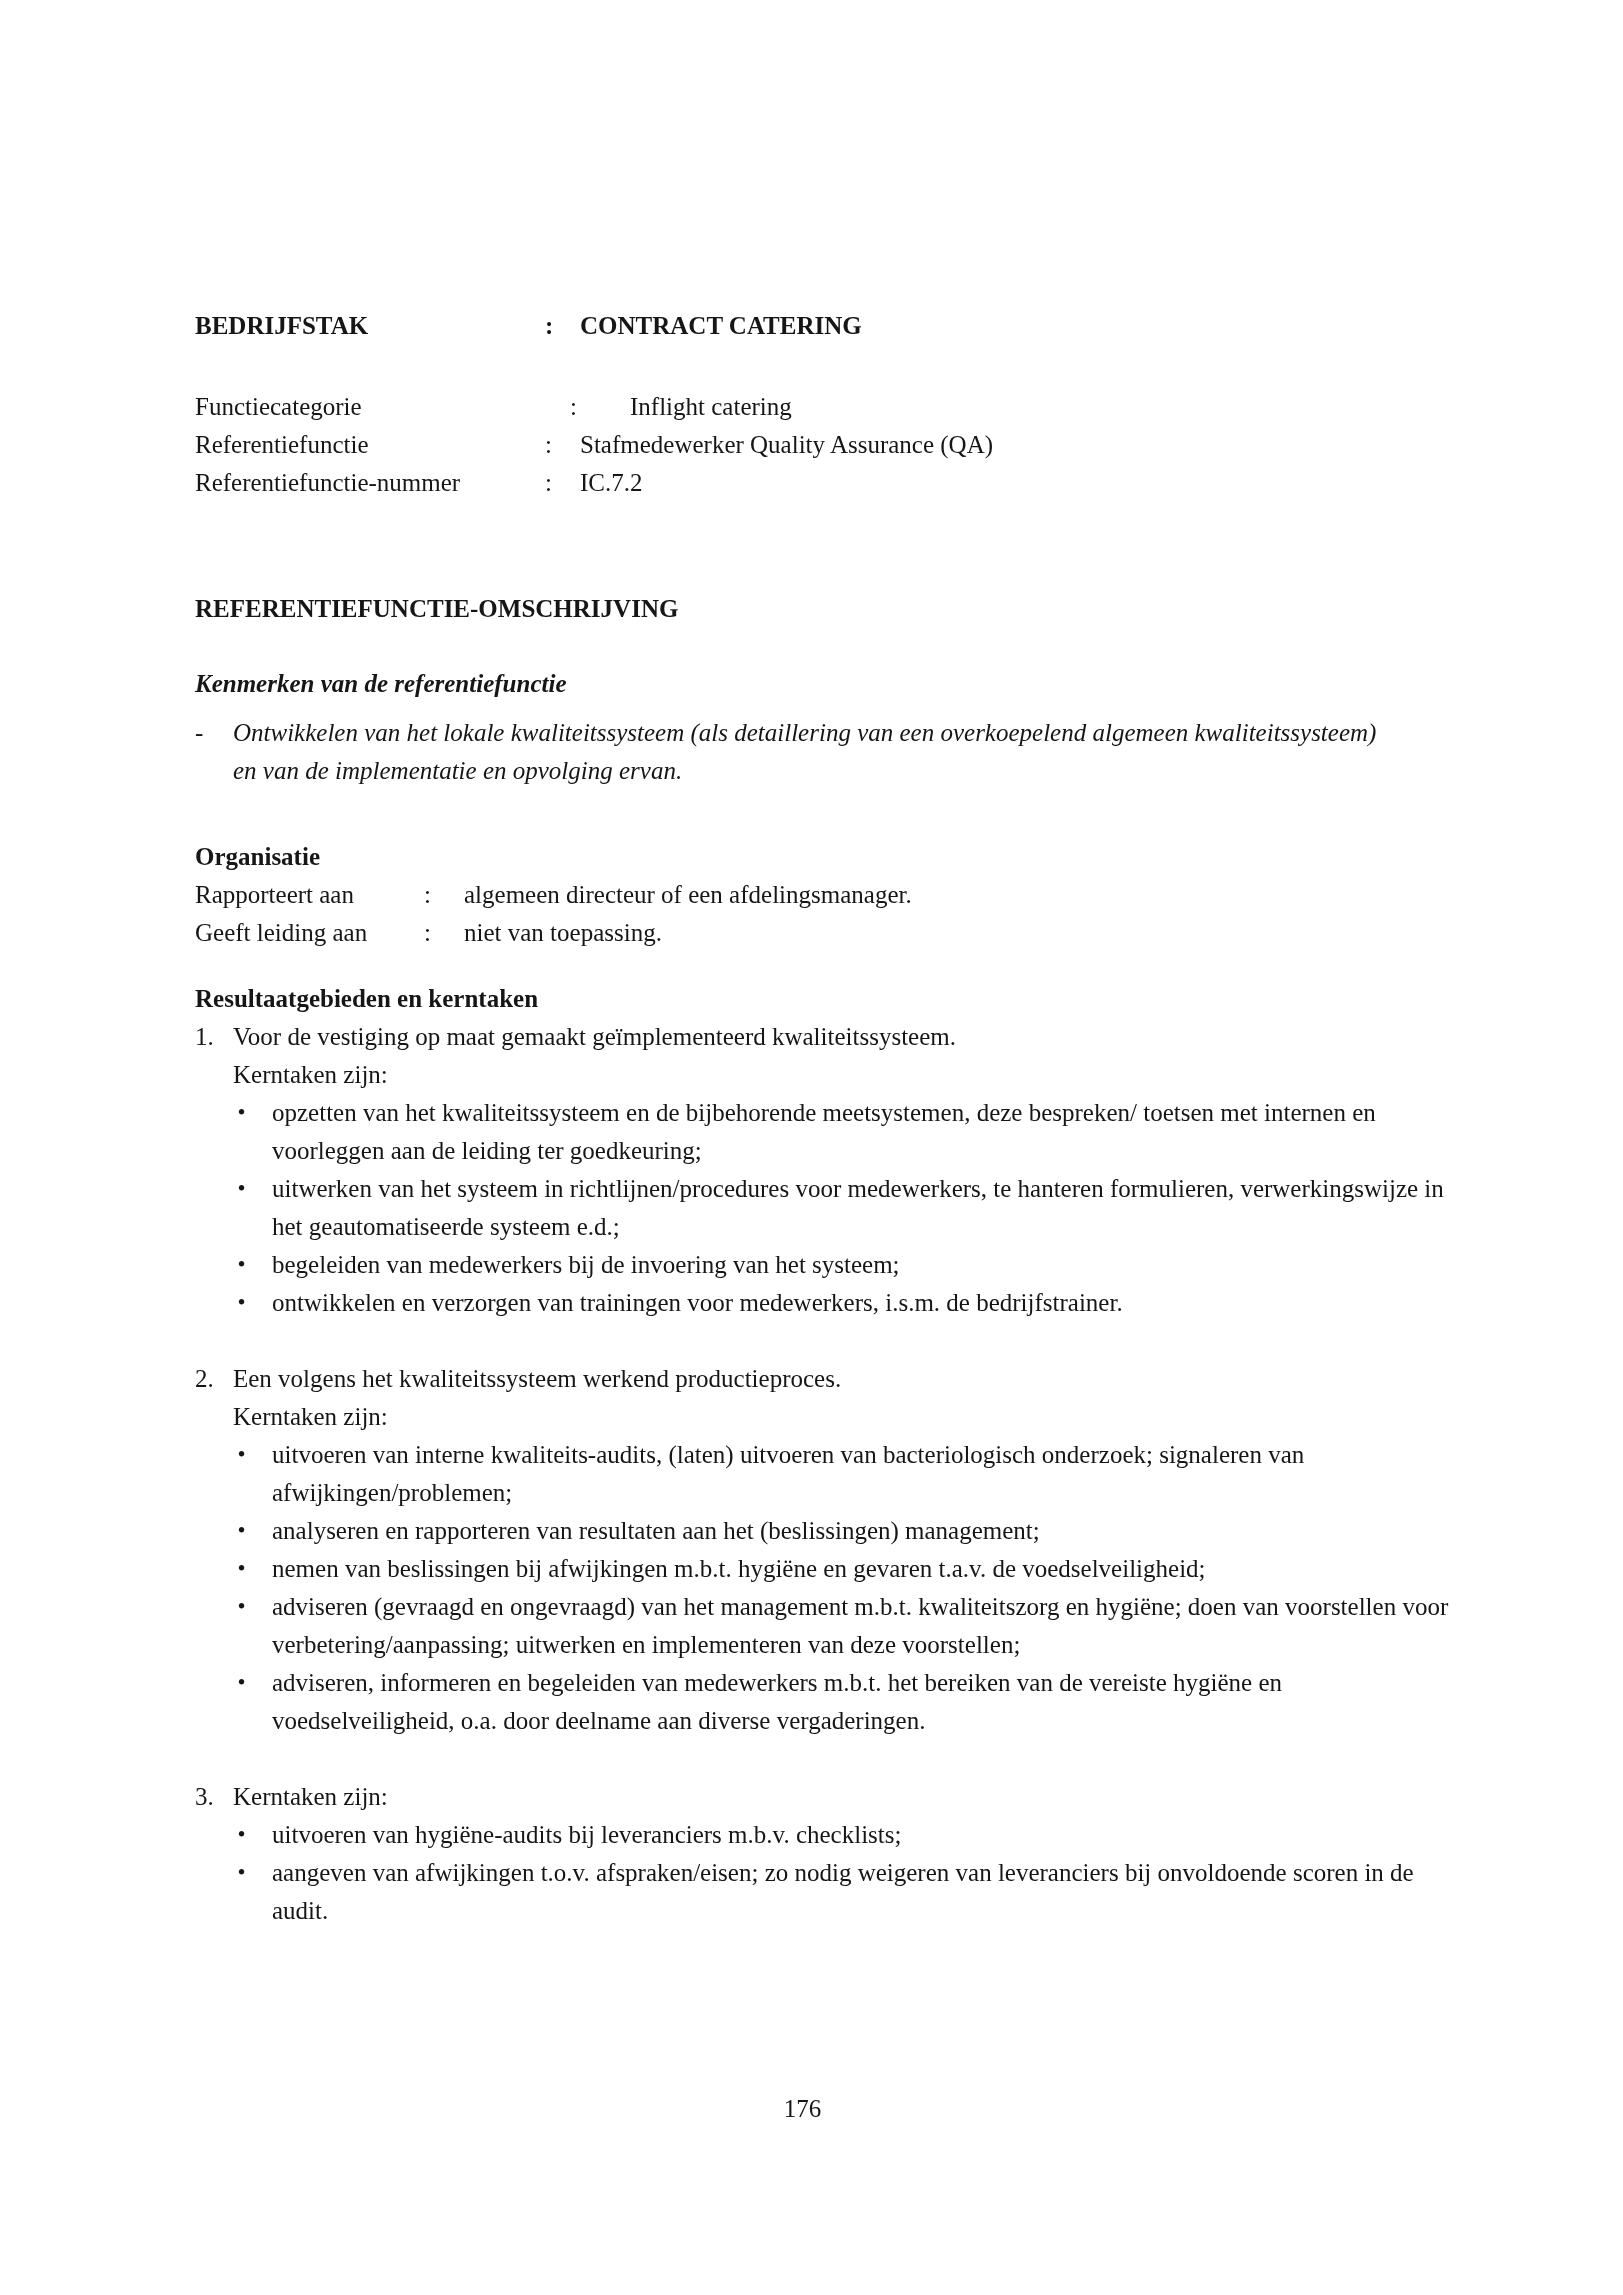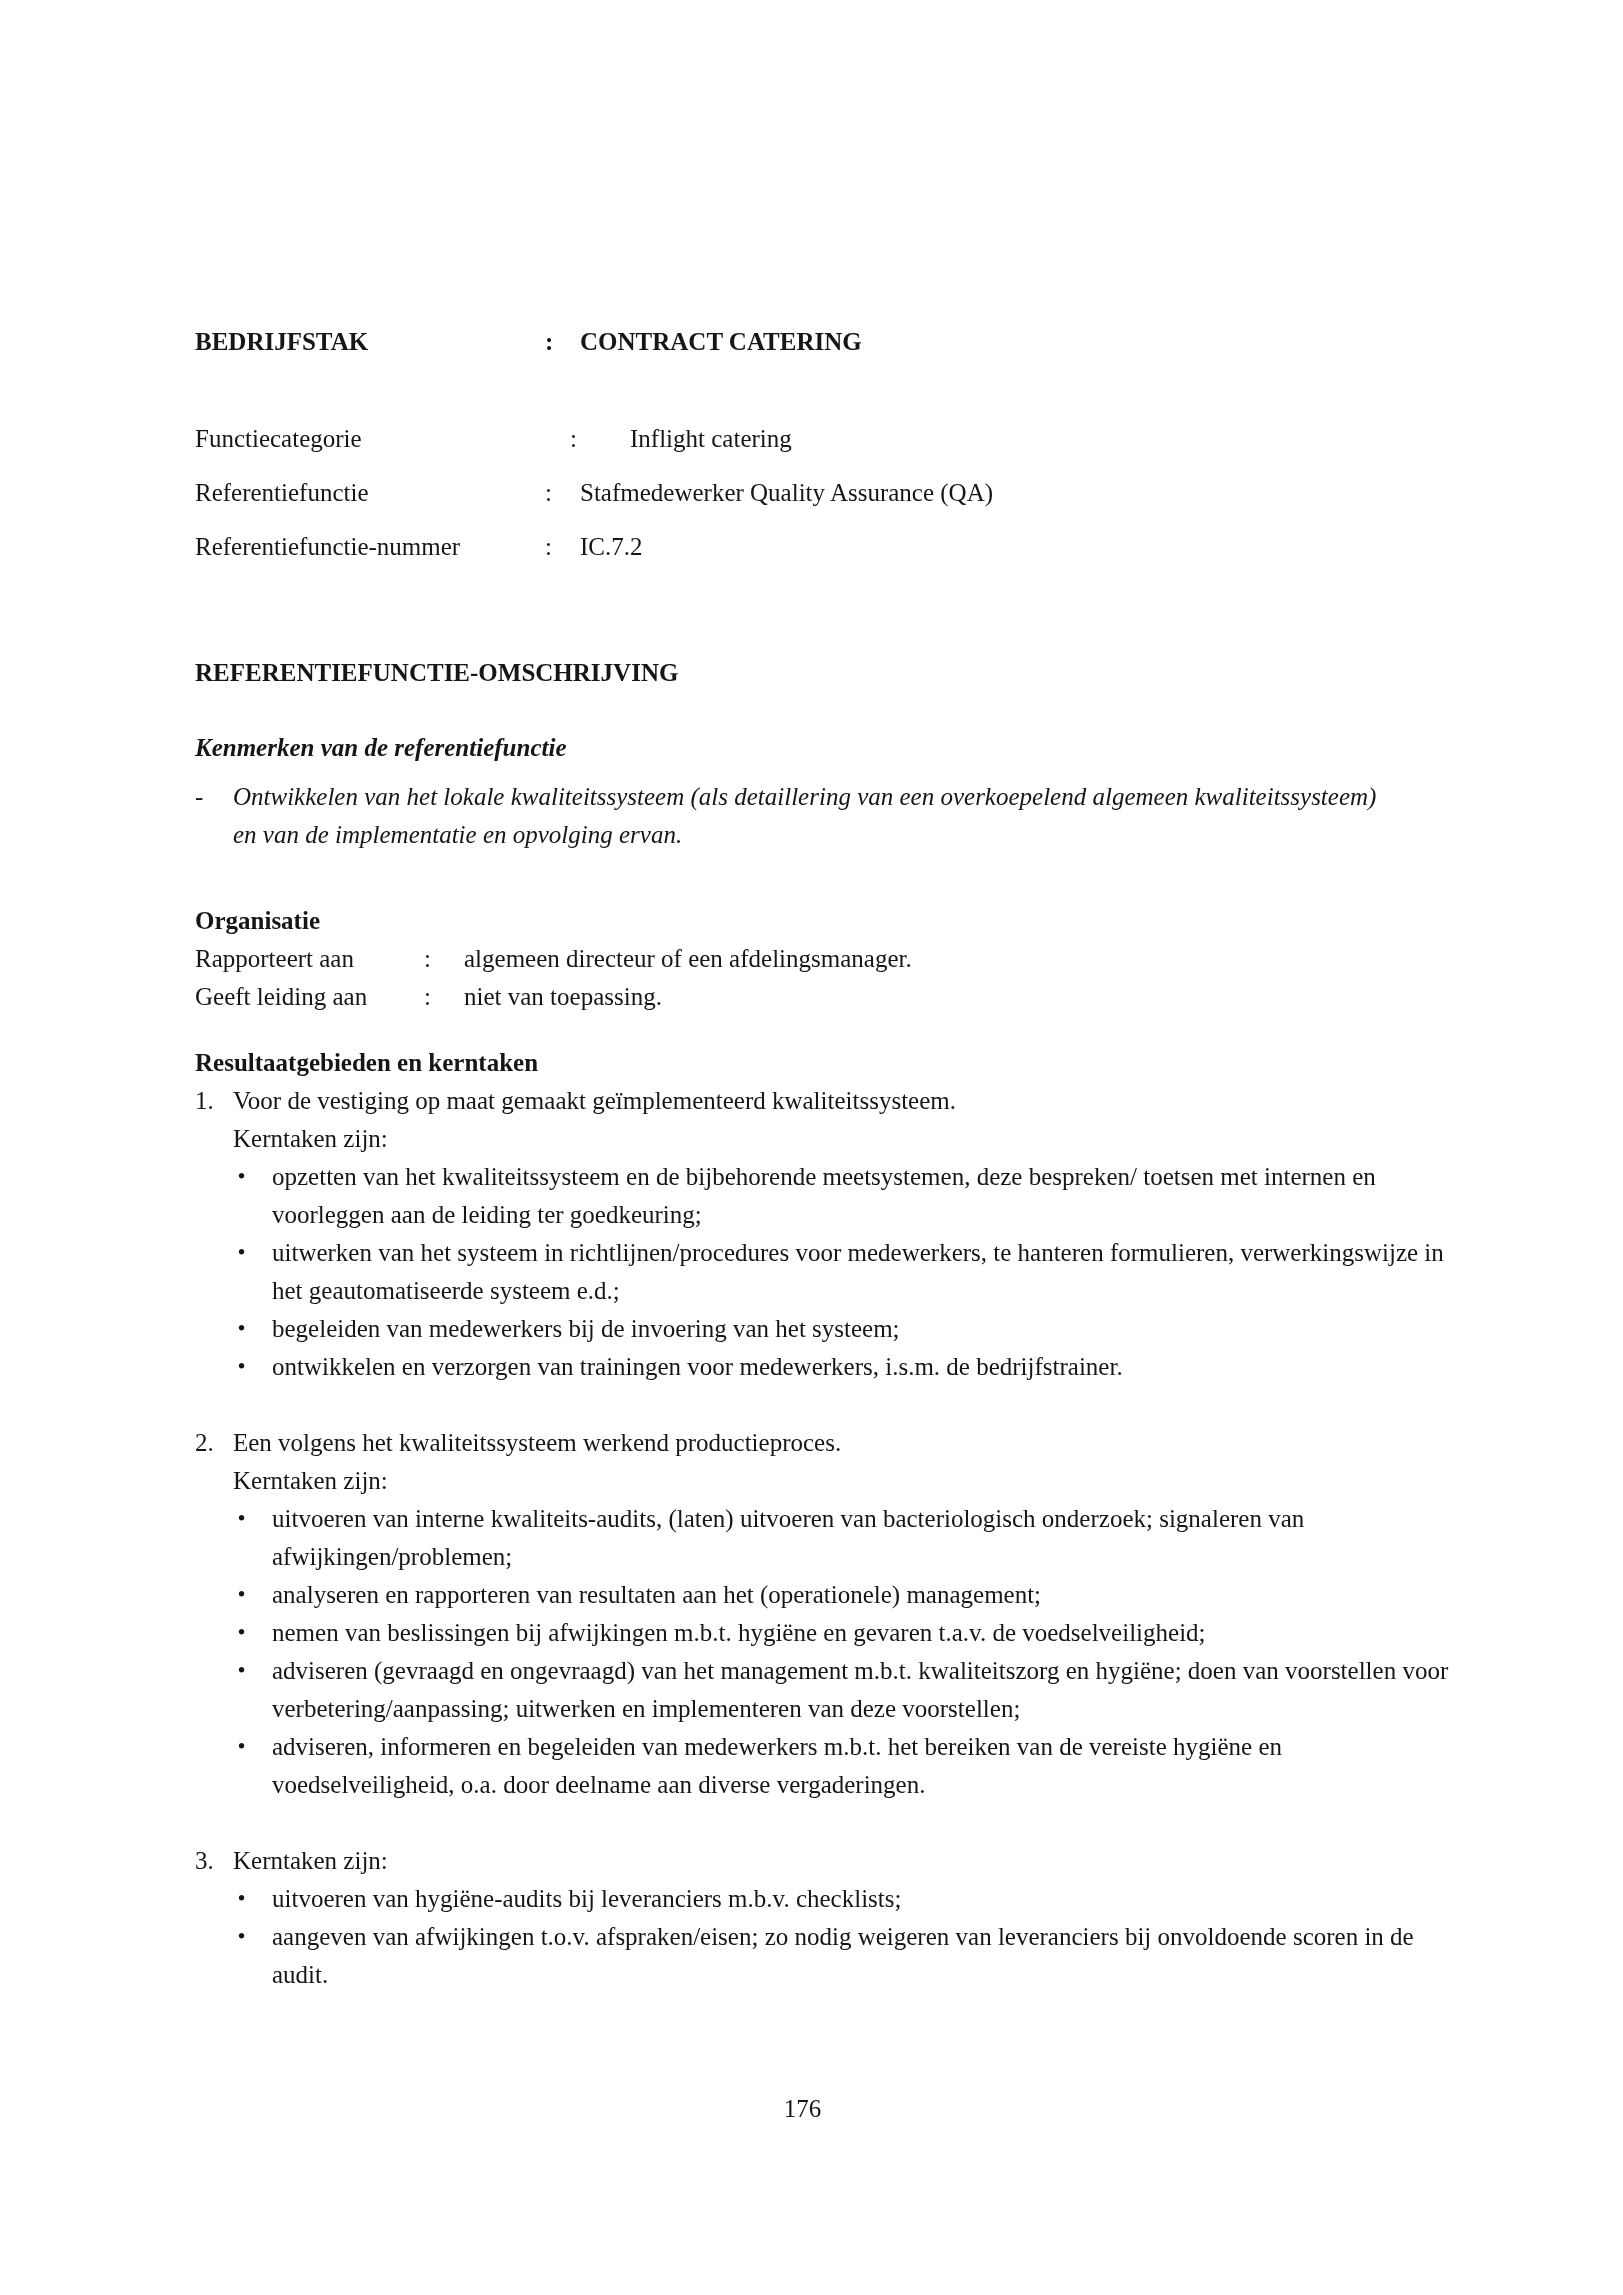--- a/index.html
+++ b/index.html
@@ -18,21 +18,21 @@
     position:absolute;
     left:195px; top:307px;
     width:1263px;
   }
   .b  { font-weight:bold; }
   .bi { font-weight:bold; font-style:italic; }
   .it { font-style:italic; }
 
   
   .kv-row   { display:flex; align-items:baseline; }
-  .kv-label { width:350px; flex:0 0 350px;margin-top:16px; }
+  .kv-label { width:350px; flex:0 0 350px; }
   .kv-sep   { width:35px;  flex:0 0 35px; }
   .kv-value { flex:1; }
 
   
   .kv2-label { width:229px; flex:0 0 229px; }
   .kv2-sep   { width:40px;  flex:0 0 40px; }
 
   
   .dash-item { display:flex; }
   .dash-marker { width:38px; flex:0 0 38px; }
@@ -140,21 +140,21 @@
       <span class="sec-num">2.</span>
       <div class="sec-body">
         <div>Een volgens het kwaliteitssysteem werkend productieproces.</div>
         <div>Kerntaken zijn:</div>
         <div class="bullet">
           <span class="b-marker">•</span>
           <span class="b-text">uitvoeren van interne kwaliteits-audits, (laten) uitvoeren van bacteriologisch onderzoek; signaleren van afwijkingen/problemen;</span>
         </div>
         <div class="bullet">
           <span class="b-marker">•</span>
-          <span class="b-text">analyseren en rapporteren van resultaten aan het (operationele) management;</span>
+          <span class="b-text">analyseren en rapporteren van resultaten aan het (beslissingen) management;</span>
         </div>
         <div class="bullet">
           <span class="b-marker">•</span>
           <span class="b-text">nemen van beslissingen bij afwijkingen m.b.t. hygiëne en gevaren t.a.v. de voedselveiligheid;</span>
         </div>
         <div class="bullet">
           <span class="b-marker">•</span>
           <span class="b-text">adviseren (gevraagd en ongevraagd) van het management m.b.t. kwaliteitszorg en hygiëne; doen van voorstellen voor verbetering/aanpassing; uitwerken en implementeren van deze voorstellen;</span>
         </div>
         <div class="bullet">

